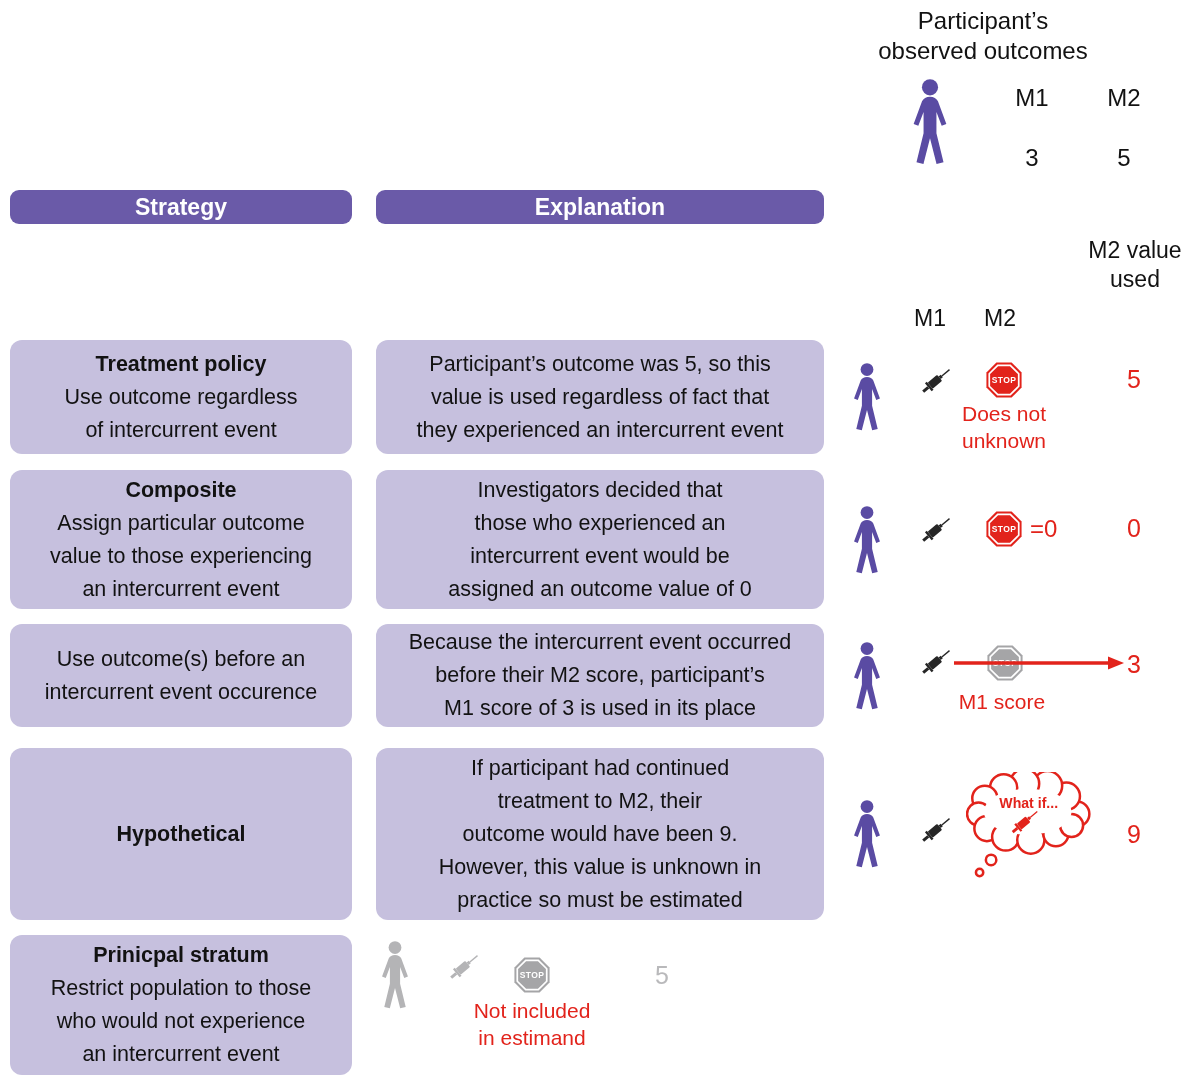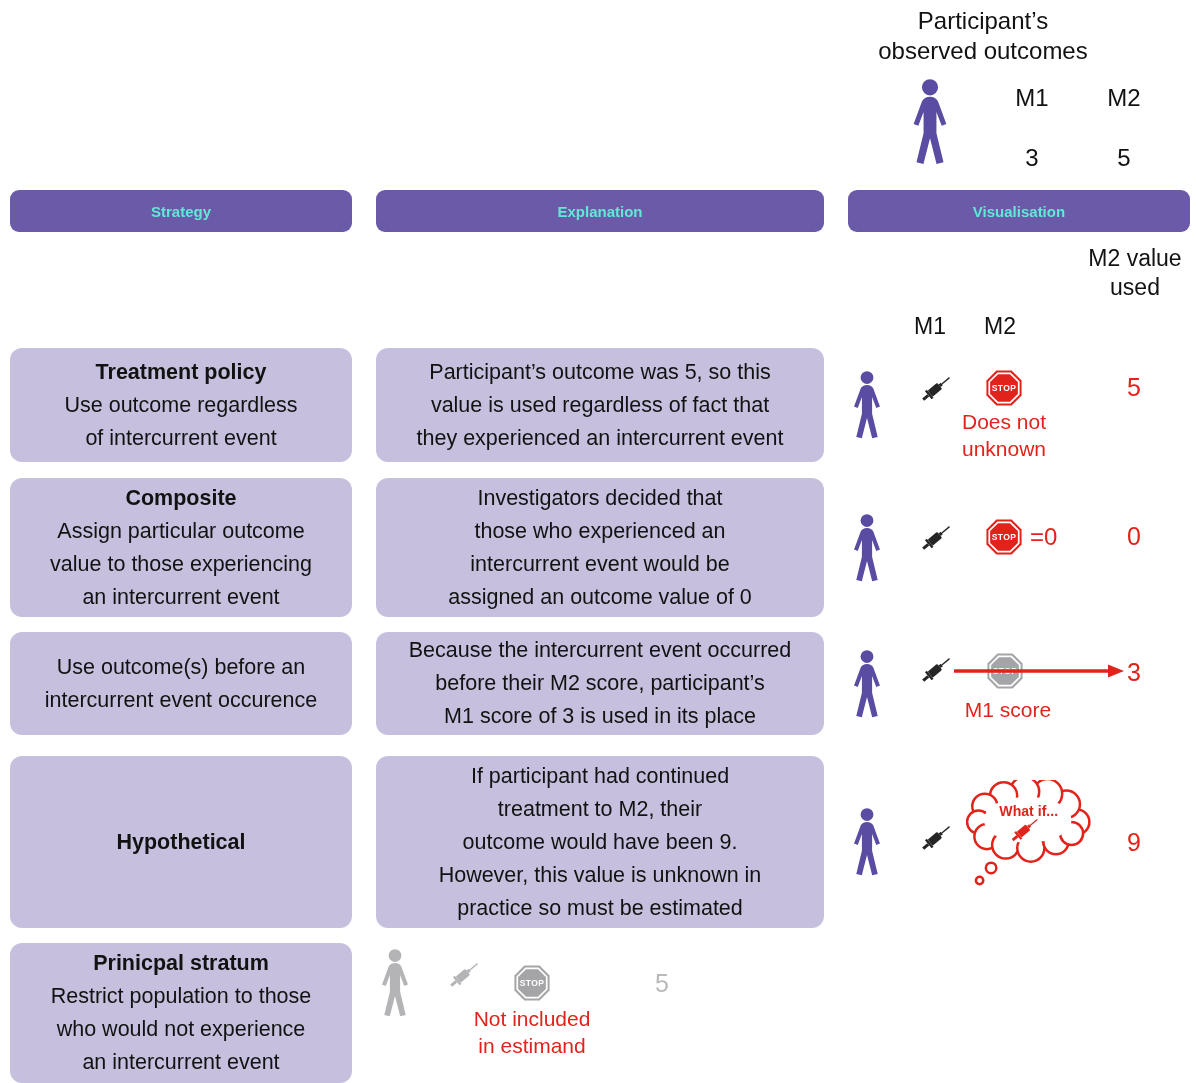--- a/index.html
+++ b/index.html
@@ -30,23 +30,23 @@
   .obs-person{position:absolute;left:58px;top:70px;width:48px;height:92px;color:var(--person)}
   .obs-label,.obs-val{position:absolute;width:72px;text-align:center;font-size:24px}
   .obs-m1{left:148px;top:78px}
   .obs-m2{left:240px;top:78px}
   .obs-v1{left:148px;top:138px}
   .obs-v2{left:240px;top:138px}
 
   
   .bars{display:grid;grid-template-columns:342px 448px 342px;column-gap:24px;
     margin:190px 0 0 10px}
-  .bar{height:42px;background:var(--header-purple);border-radius:9px;
+  .bar{height:34px;background:var(--header-purple);border-radius:9px;
     display:flex;align-items:center;justify-content:center;
-    color:#5eead4;font-weight:700;font-size:15px}
+    color:#ffffff;font-weight:700;font-size:23px}
 
   
   .subhead{position:relative;height:116px;margin-left:10px}
   .subvis{position:absolute;left:838px;top:0;width:342px;height:100%}
   .sub-label{position:absolute;text-align:center;font-size:23px;line-height:29px}
   .sub-tr{left:27px;top:12px;width:200px}
   .sub-m2u{left:230px;top:12px;width:114px}
   .sub-m1{left:52px;top:80px;width:60px}
   .sub-m2{left:122px;top:80px;width:60px}
 
@@ -113,21 +113,20 @@
   </span>
   <div class="obs-label obs-m1">M1</div>
   <div class="obs-label obs-m2">M2</div>
   <div class="obs-val obs-v1">3</div>
   <div class="obs-val obs-v2">5</div>
 </div>
 
 <div class="bars">
   <div class="bar">Strategy</div>
   <div class="bar">Explanation</div>
-  <div class="bar">Visualisation</div>
 </div>
 
 <div class="subhead">
   <div class="subvis">
     <div class="sub-label sub-m2u pre">M2 value
 used</div>
     <div class="sub-label sub-m1">M1</div>
     <div class="sub-label sub-m2">M2</div>
   </div>
 </div>
@@ -225,21 +224,21 @@
     <span class="stop-i icon stop-gray" style="left:138px;top:20px">
       <svg viewBox="0 0 40 40">
           <use href="#stop-shape"></use>
           <text class="stop-text" x="20" y="23.2" text-anchor="middle">STOP</text>
         </svg>
     </span>
     <svg class="arrow-svg" viewBox="0 0 170 16">
       <line x1="0" y1="8" x2="156" y2="8" stroke="#e2231b" stroke-width="3.5"></line>
       <polygon points="154,1.5 170,8 154,14.5" fill="#e2231b"></polygon>
     </svg>
-    <div class="caption" style="left:90px;top:64px;width:140px">M1 score</div>
+    <div class="caption" style="left:84px;top:64px;width:140px">M1 score</div>
     <div class="value" style="top:26px">3</div>
   </div>
 </div>
 
 <div class="grid-row r4">
   <div class="box">
     <div class="s-title">Hypothetical</div>
   </div>
   <div class="box">
     <div class="e-text pre">If participant had continued

